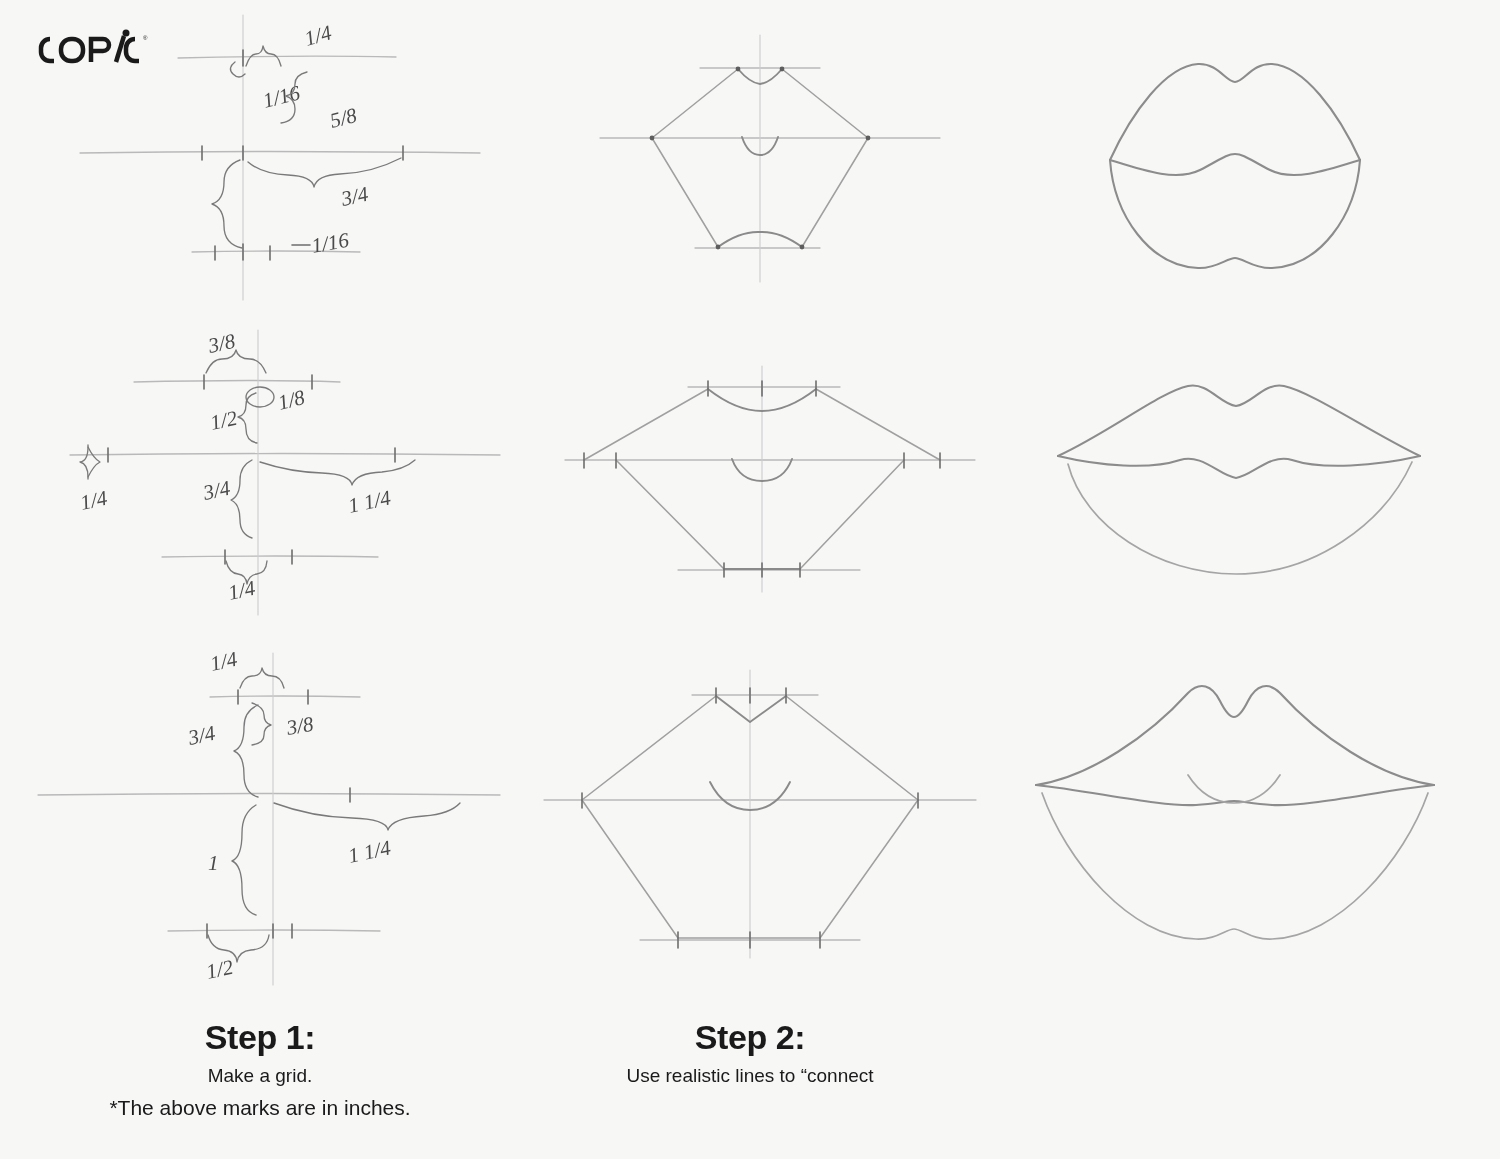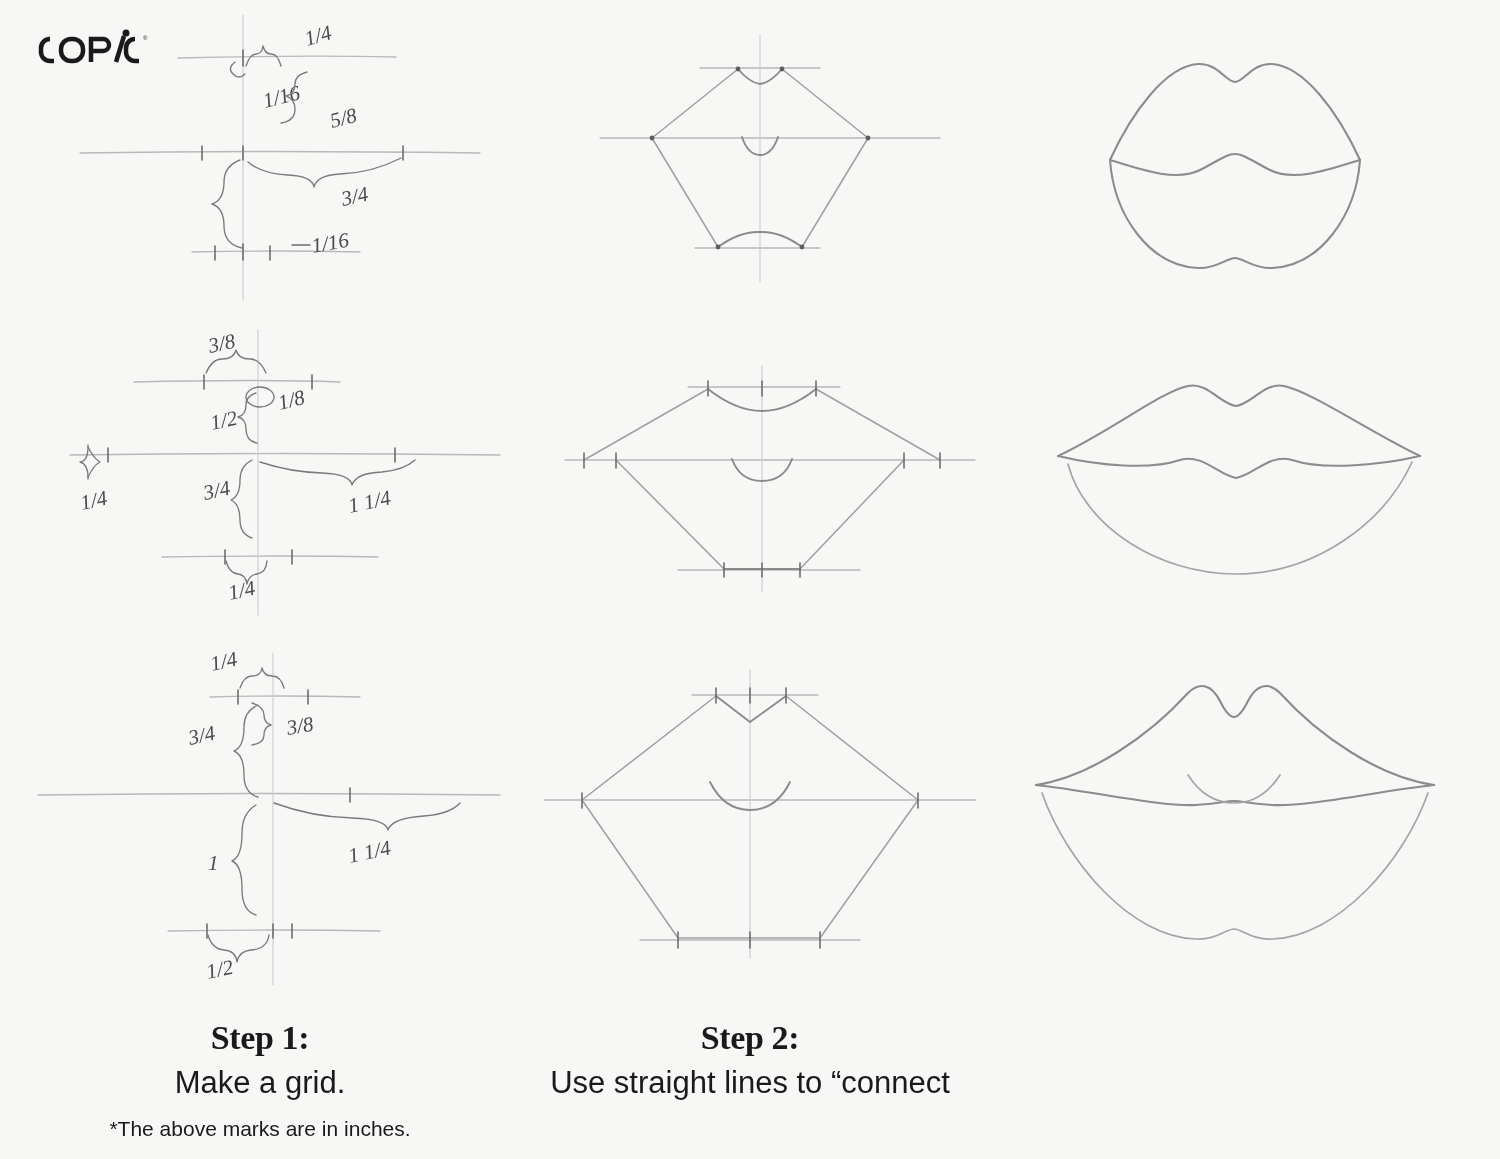--- a/index.html
+++ b/index.html
@@ -41,27 +41,27 @@
   }
 
   
   .caption{
     position:absolute;
     text-align:center;
     width:480px;
   }
   .caption .step-title{
     font-size:34px;font-weight:bold;letter-spacing:-0.4px;
-    margin:0 0 8px 0;line-height:1.05;font-family:Liberation Serif, serif;
+    margin:0 0 8px 0;line-height:1.05;
   }
   .caption .step-desc{
-    font-size:31px;line-height:1.22;margin:0;
+    font-size:19px;line-height:1.22;margin:0;
   }
   .caption .step-note{
-    font-size:21px;line-height:1.25;margin:14px 0 0 0;
+    font-size:21px;line-height:1.25;margin:8px 0 0 0;
   }
 </style>
 </head>
 <body>
 
 <div class="sheet">
 
   <div class="logo">
     <svg viewBox="0 0 240 76">
       <g fill="none" stroke="#1a1a1a" stroke-width="9">
@@ -346,17 +346,17 @@
   </div>
 
   <div class="caption" style="left:20px;top:1020px;">
     <p class="step-title">Step 1:</p>
     <p class="step-desc">Make a grid.</p>
     <p class="step-note">*The above marks are in inches.</p>
   </div>
 
   <div class="caption" style="left:510px;top:1020px;">
     <p class="step-title">Step 2:</p>
-    <p class="step-desc">Use straight lines to “connect</p>
+    <p class="step-desc">Use realistic lines to “connect</p>
   </div>
 
 
 </div>
 
 </body></html>

